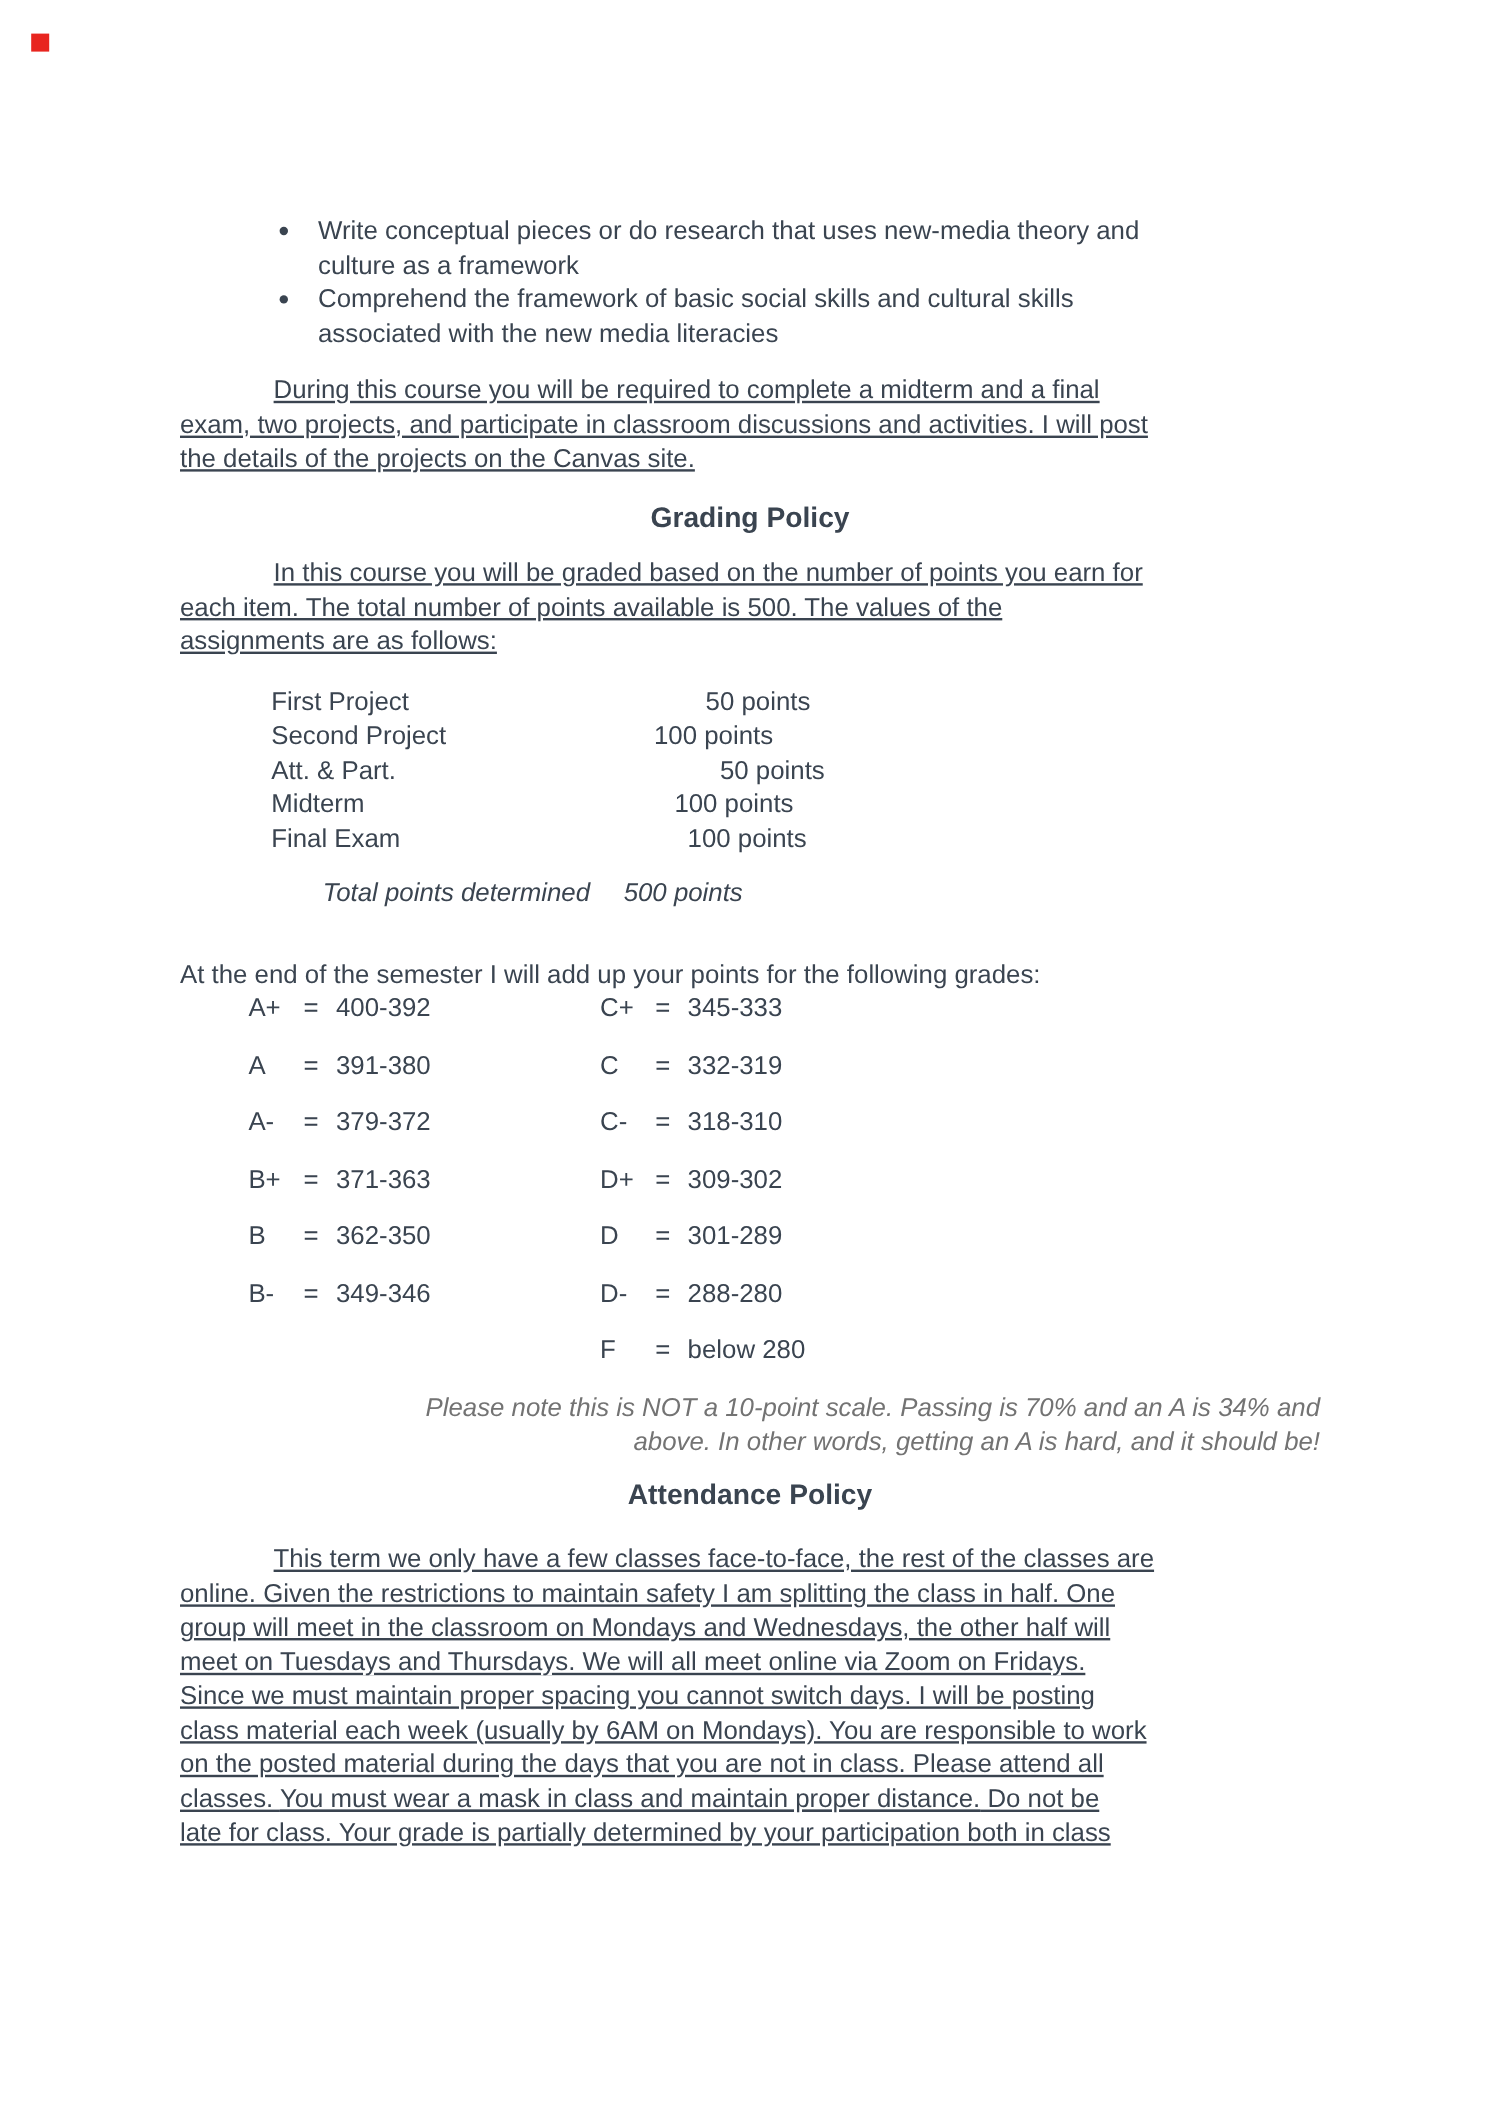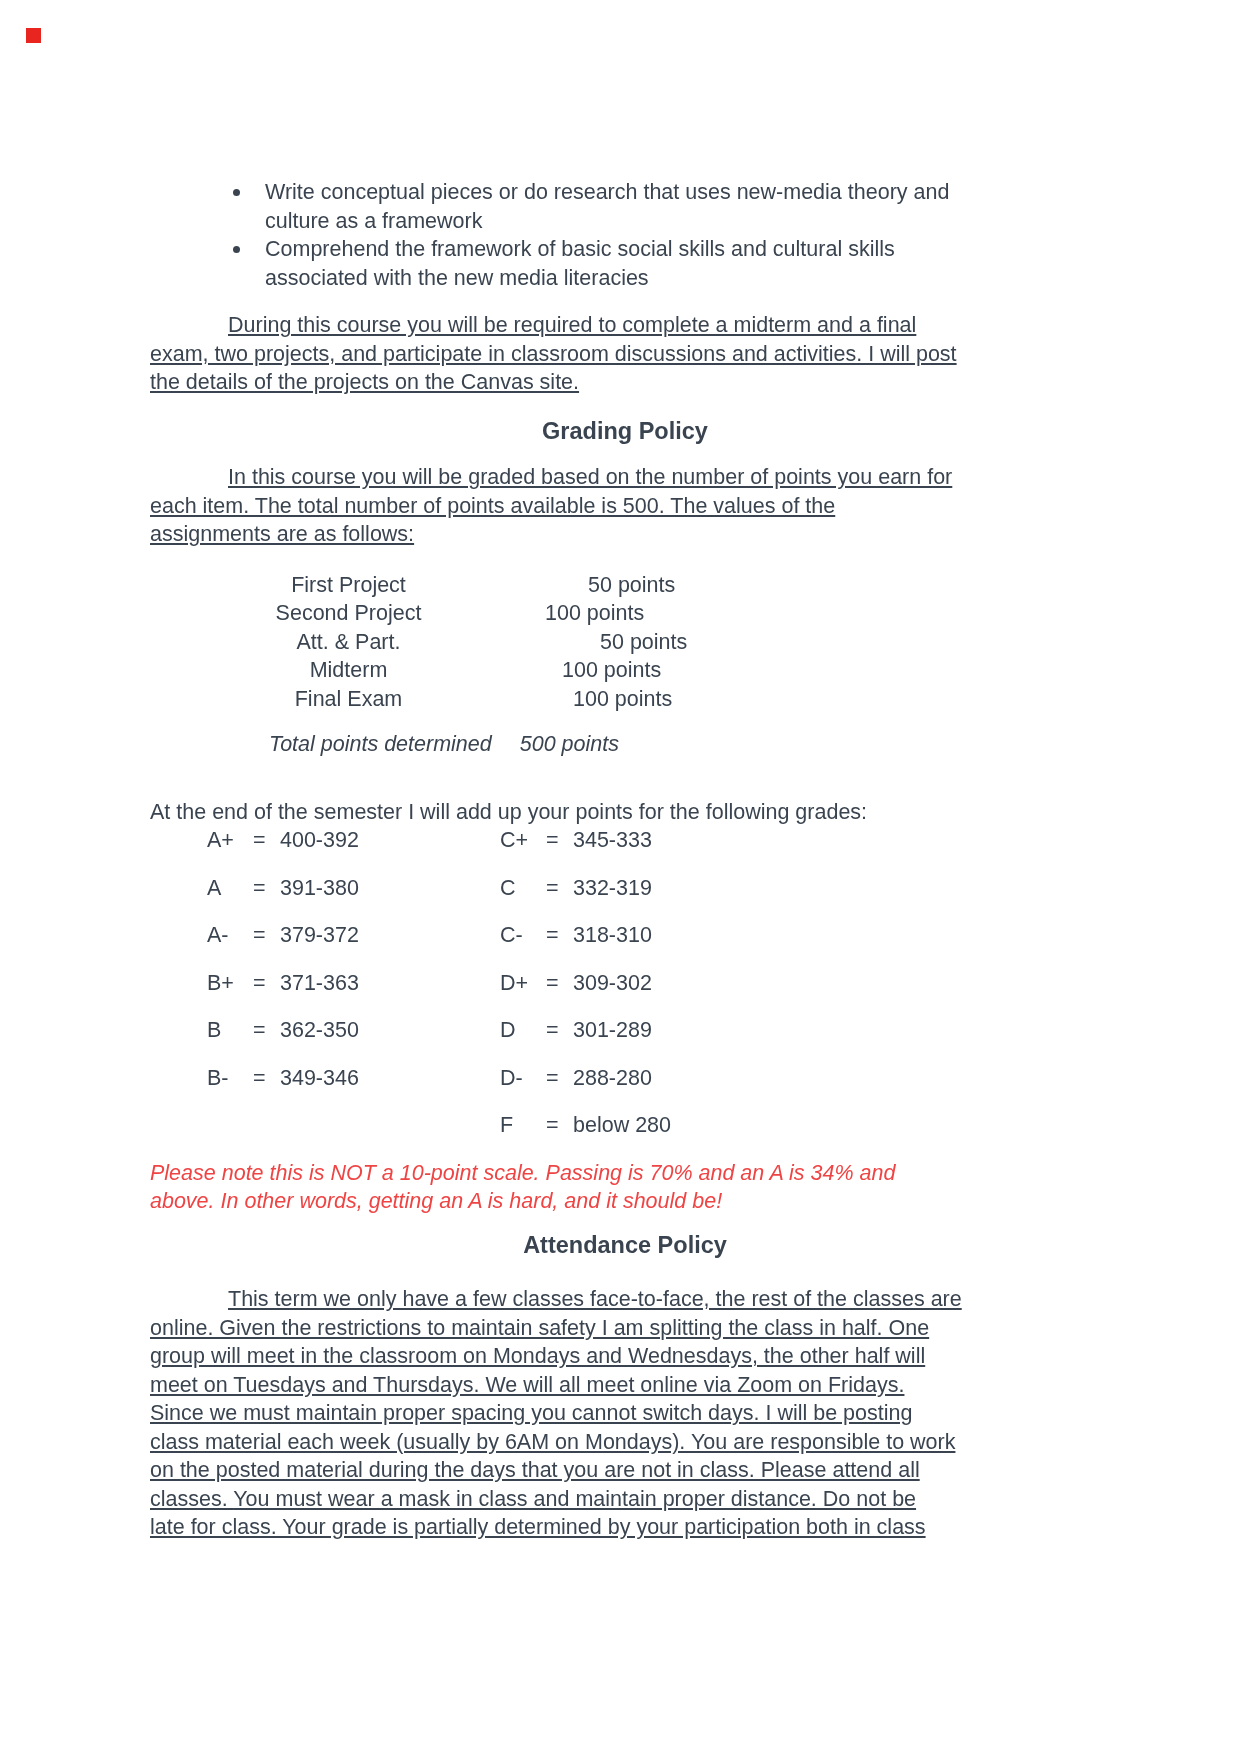--- a/index.html
+++ b/index.html
@@ -33,42 +33,42 @@
   .h-gp { margin-top:20px; }
   .h-ap { margin-top:15px; }
 
   p.body-para { white-space:pre-line; }
   .indent { text-indent:78px;text-decoration:underline; }
   .p-cr { margin-top:19px; }
   .p-gp { margin-top:18px; }
   .p-ap { margin-top:26px; }
 
   .points { margin-top:22px; margin-left:76px; }
-  .pt-row { display:flex;text-align:center; }
+  .pt-row { display:flex; }
   .pt-label { display:inline-block; width:245px; }
   .pt-row:nth-child(1) .pt-value { margin-left:117px; }
   .pt-row:nth-child(2) .pt-value { margin-left:74px; }
   .pt-row:nth-child(3) .pt-value { margin-left:129px; }
   .pt-row:nth-child(4) .pt-value { margin-left:91px; }
   .pt-row:nth-child(5) .pt-value { margin-left:102px; }
 
   .total-line { margin-top:17px; margin-left:119px; font-style:italic; display:flex; }
   .total-line .gap { display:inline-block; width:28px; }
 
   .grades-intro { margin-top:39px; white-space:pre-line; }
 
   .scale { margin-top:0; }
   .g-row { display:flex; }
   .g-row + .g-row { margin-top:19px; }
   .g-col { display:flex; box-sizing:border-box; }
   .g-left { width:350px; padding-left:57px; }
   .g-grade { display:inline-block; width:46px; }
   .g-eq { display:inline-block; width:27px; }
 
-  .note { margin-top:19px; color:#ef4444; font-style:italic; white-space:pre-line; }
+  .note { margin-top:19px; color:#737373; font-style:italic; white-space:pre-line;text-align:right; }
 
   .underline { text-decoration:underline; }
 </style>
 </head>
 <body>
 
 <div class="page">
   <div class="corner-mark"></div>
 
   <div class="content">

